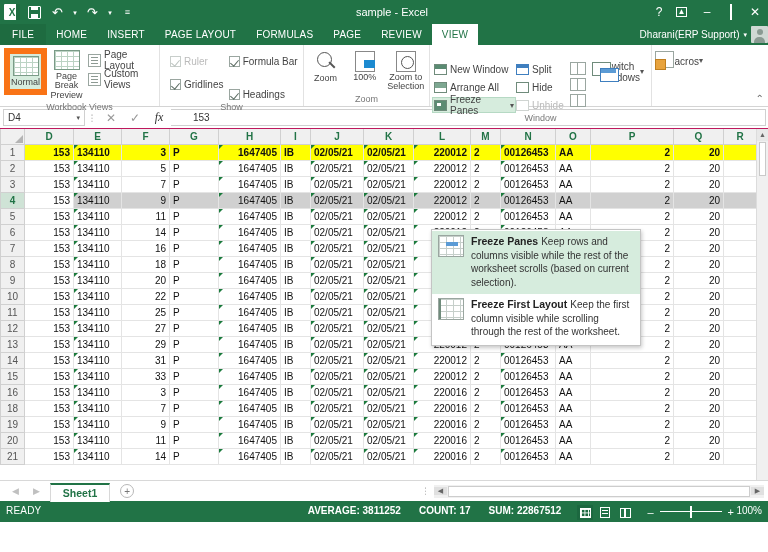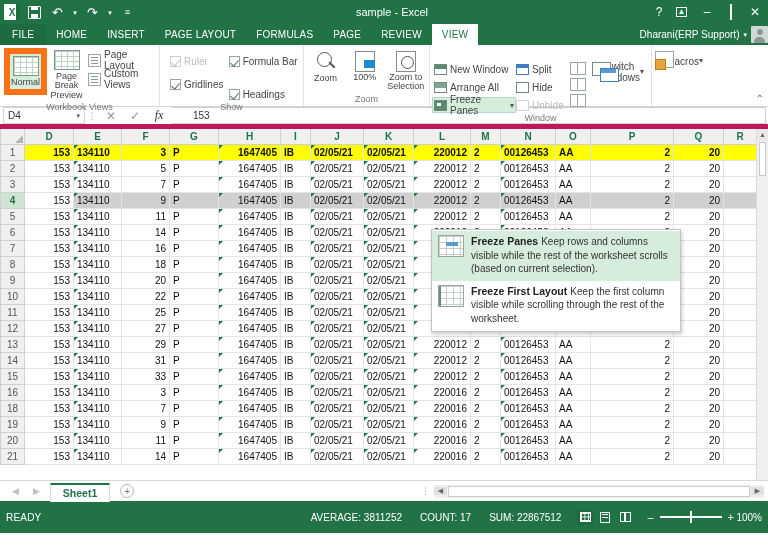--- a/index.html
+++ b/index.html
@@ -142,21 +142,21 @@
   .swic:before{content:"";position:absolute;left:0;top:0;width:17px;height:12px;border:1px solid #6f8b7b;background:#fff;}
   .swic:after{content:"";position:absolute;left:8px;top:6px;width:17px;height:12px;border:1px solid #3f7fbf;background:#fff;}
   .swic i{position:absolute;left:9px;top:7px;width:15px;height:4px;background:#5b9bd5;z-index:2;}
   .macroic{ width:22px;height:19px;position:relative;margin-bottom:1px;}
   .macroic:before{content:"";position:absolute;left:0;top:0;width:17px;height:15px;border:1px solid #9aa6a0;background:#fff;}
   .macroic:after{content:"";position:absolute;right:0;bottom:0;width:9px;height:9px;background:#e8a33d;border:1px solid #c07f1f;}
 
   .collapse-ribbon{ position:absolute; right:4px; bottom:2px; font-size:10px; color:#666; }
 
   
-  .fbar{ height:22px; display:flex; align-items:center; background:#fff; border-bottom:5px solid #be185d;}
+  .fbar{ height:22px; display:flex; align-items:center; background:#fff; border-bottom:1px solid #be185d;}
   .namebox{
     width:82px; height:17px; margin-left:3px; border:1px solid #d0d0d0; background:#fff;
     display:flex;align-items:center; padding:0 4px; font-size:10px; color:#333;
   }
   .namebox .nb-caret{ margin-left:auto; font-size:7px; color:#555; }
   .fb-dots{ width:14px; text-align:center; color:#999; font-size:9px; letter-spacing:0; }
   .fb-btn{ width:24px; text-align:center; color:#999; font-size:12px; }
   .fb-btn.fx{ color:#333; font-style:italic; font-family:"Liberation Serif",serif; font-size:12px;}
   .fb-input{
     flex:1; height:17px; border:1px solid #d0d0d0; border-left:none; background:#fff;
@@ -198,21 +198,21 @@
 
   
   .vscroll{
     position:absolute; right:0; top:0; width:12px; bottom:0; background:#f0f0f0; border-left:1px solid #dcdcdc;
   }
   .vs-arrow{ height:12px; text-align:center; font-size:7px; color:#666; line-height:12px; background:#e8e8e8;}
   .vs-thumb{ margin:1px 2px; height:34px; background:#fff; border:1px solid #c9c9c9; }
 
   
   .fp-menu{
-    position:absolute; left:431px; top:100px; width:250px;
+    position:absolute; left:431px; top:100px; width:210px;
     background:#fff; border:1px solid #c4c4c4; box-shadow:1px 2px 4px rgba(0,0,0,.22);
     z-index:50; padding:1px 0;
   }
   .fp-item{ display:flex; gap:7px; padding:4px 6px 5px 6px; }
   .fp-item.hl{ background:#d6ecdd; }
   .fp-ic{
     width:26px;height:22px;flex:none;border:1px solid #9aa6a0;background:#fff;
     background-image:
       linear-gradient(to right,#c6cfca 1px,transparent 1px),
       linear-gradient(to bottom,#c6cfca 1px,transparent 1px);
@@ -238,25 +238,25 @@
     width:14px;height:14px;border-radius:50%;border:1px solid #b8b8b8;color:#777;
     display:flex;align-items:center;justify-content:center;font-size:10px;margin-left:10px;
   }
   .tb-dots{ margin-left:auto; color:#aaa; font-size:9px; padding-right:4px;}
   .hscroll{ width:330px; height:13px; display:flex; align-items:center; background:#f0f0f0; margin-right:4px;}
   .hs-arrow{ width:13px;text-align:center;font-size:7px;color:#666;background:#e0e0e0;}
   .hs-track{ flex:1; height:11px; background:#fff; border:1px solid #cdcdcd; margin:0 1px;}
 
   
   .statusbar{
-    height:21px; background:#217346; display:flex; align-items:center;
-    color:#fff; font-size:10px; padding:16px 6px;
+    height:21px; background:#217346; display:flex; 
+    color:#fff; font-size:10px; padding:4px 6px;
   }
   .st-ready{ letter-spacing:.2px; }
-  .st-stats{ margin-left:auto; display:flex; gap:18px; }
+  .st-stats{ margin-left:auto; display:flex; gap:18px;font-weight:bold; }
   .st-views{ display:flex; gap:4px; margin-left:16px; }
   .vbtn{ width:16px;height:15px; display:flex;align-items:center;justify-content:center; }
   .vbtn.on{ background:#1c6840; }
   .vb-grid{
     width:11px;height:10px;border:1.3px solid #fff;
     background-image:linear-gradient(to right,#fff 1px,transparent 1px),linear-gradient(to bottom,#fff 1px,transparent 1px);
     background-size:3.5px 3.5px;
   }
   .vb-page{ width:10px;height:11px;border:1.3px solid #fff;position:relative;}
   .vb-page:before{content:"";position:absolute;left:1px;top:1.5px;right:1px;height:1px;background:#fff;box-shadow:0 3px 0 #fff;}

